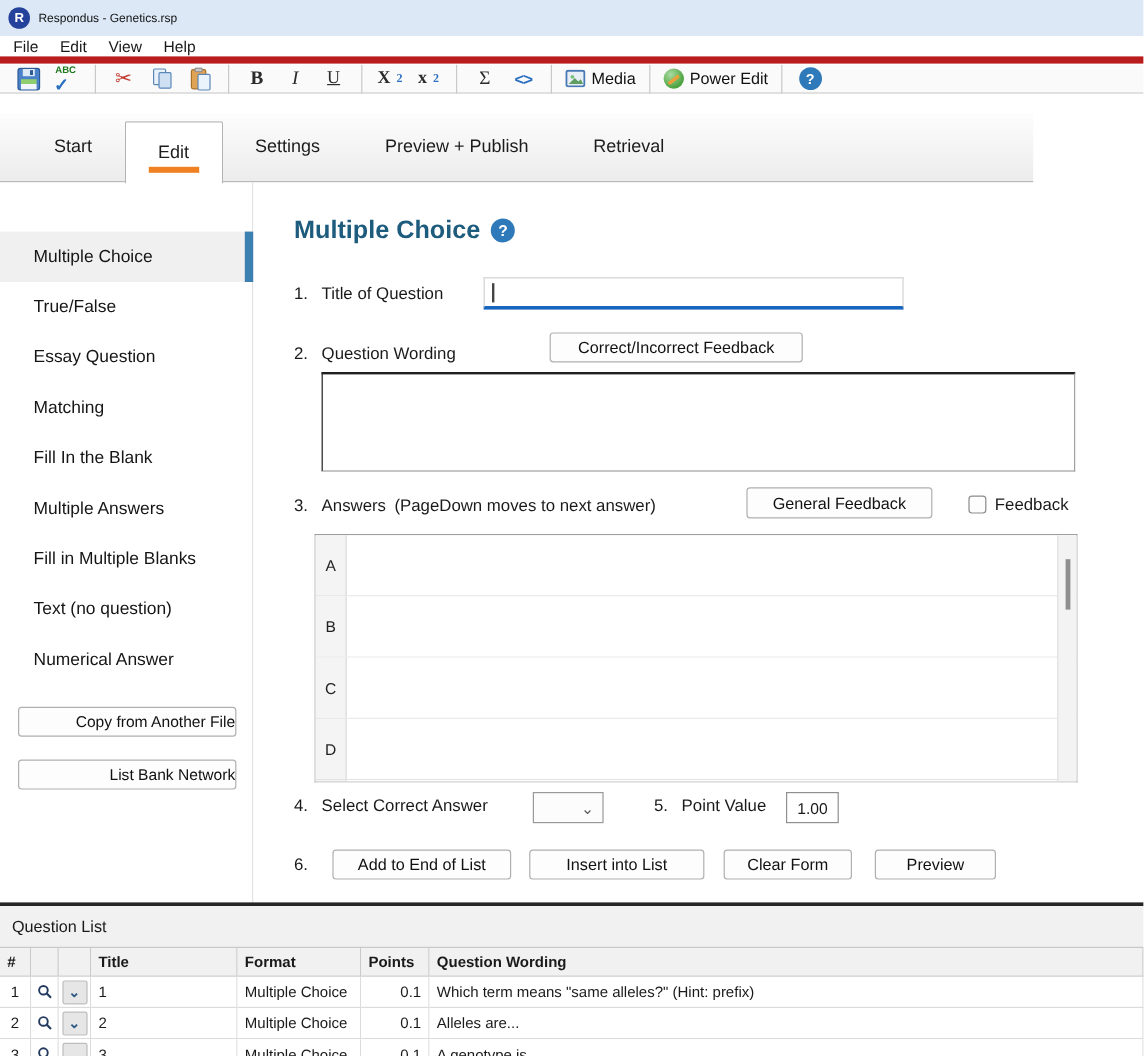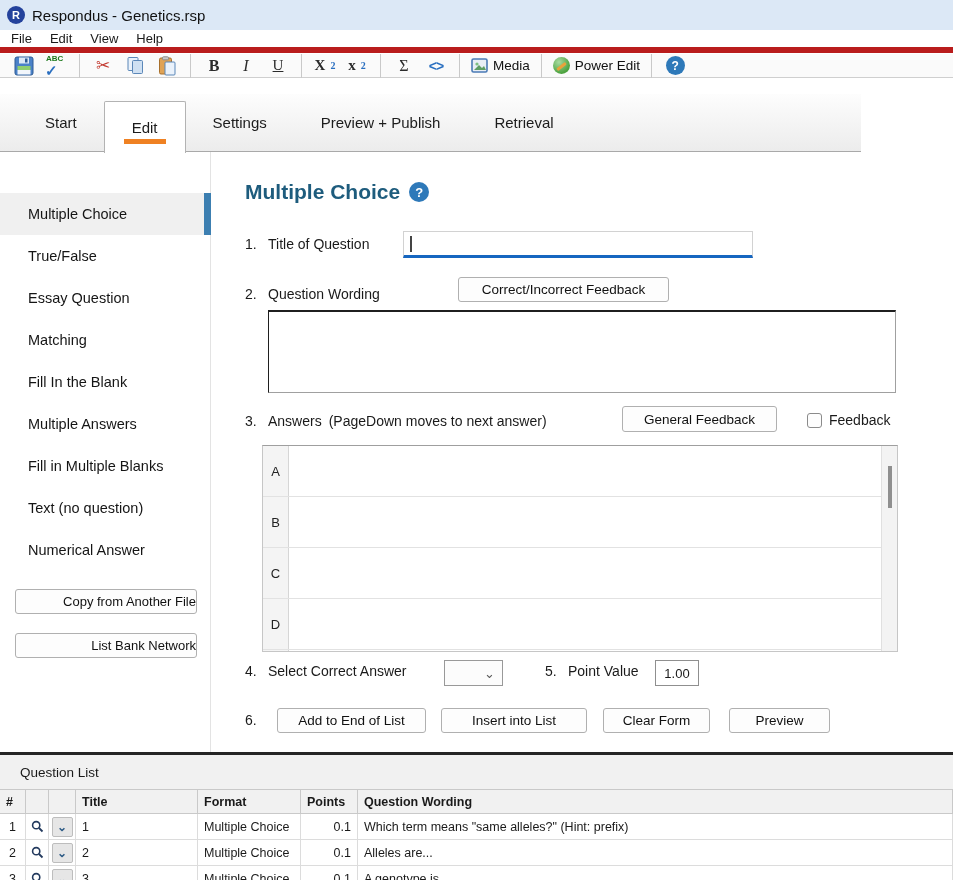--- a/index.html
+++ b/index.html
@@ -9,21 +9,21 @@
     font-family:"Liberation Sans", sans-serif; color:#1a1a1a;
     -webkit-font-smoothing:antialiased;
   }
   .serif { font-family:"Liberation Serif", serif; }
 
   
   .titlebar { position:absolute; top:0; left:0; width:953px; height:30px;
     background:#dce8f6; display:flex; align-items:center; padding-left:7px; gap:7px; }
   .applogo { width:18px; height:18px; border-radius:50%; background:#24429c; color:#fff;
     font-size:11px; font-weight:bold; display:flex; align-items:center; justify-content:center; }
-  .wintitle { font-size:15px; color:#111; }
+  .wintitle { font-size:10px; color:#111; }
 
   
   .menubar { position:absolute; top:30px; left:0; width:953px; height:23px; background:#fff;
     display:flex; align-items:center; padding-left:2px; border-bottom:6px solid #b91c1c; }
   .menuitem { font-size:13px; padding:2px 9px; cursor:default; }
 
   
   .toolbar { position:absolute; top:54px; left:0; width:953px; height:24px;
     background:#fafafa; border-bottom:1px solid #cfcfcf;
     display:flex; align-items:center; padding:0 8px; }
@@ -119,21 +119,21 @@
 
   .act-btn { position:absolute; top:556px; }
   .act-1 { left:65px;  width:149px; }
   .act-2 { left:229px; width:146px; }
   .act-3 { left:391px; width:107px; }
   .act-4 { left:517px; width:101px; }
 
   
   .qdivider { position:absolute; top:752px; left:0; width:953px; height:3px; background:#252525; }
   .qbar { position:absolute; top:755px; left:0; width:953px; height:35px; background:#f1f1f1;
-    border-bottom:1px solid #c9c9c9; display:flex; align-items:center; padding-left:20px; font-size:13.5px; }
+    border-bottom:1px solid #c9c9c9; display:flex; align-items:center; padding-left:10px; font-size:13.5px; }
   .qtable { position:absolute; top:790px; left:0; width:953px; }
   .qgrid { display:grid; grid-template-columns:26px 23px 27px 122px 103px 57px 1fr; }
   .qhead .qcell { background:#f1f1f1; border-right:1px solid #c9c9c9; border-bottom:1px solid #c9c9c9;
     height:24px; font-size:12.5px; font-weight:bold; display:flex; align-items:center; padding:0 6px; }
   .qrow .qcell { background:#fff; border-right:1px solid #dcdcdc; border-bottom:1px solid #dcdcdc;
     height:26px; font-size:12.5px; display:flex; align-items:center; padding:0 6px;
     white-space:nowrap; overflow:hidden; }
   .qcell.center { justify-content:center; padding:0; }
   .qcell.right { justify-content:flex-end; }
   .chevbtn { width:21px; height:20px; background:#e6e6e6; border:1px solid #bdbdbd; border-radius:2px;

